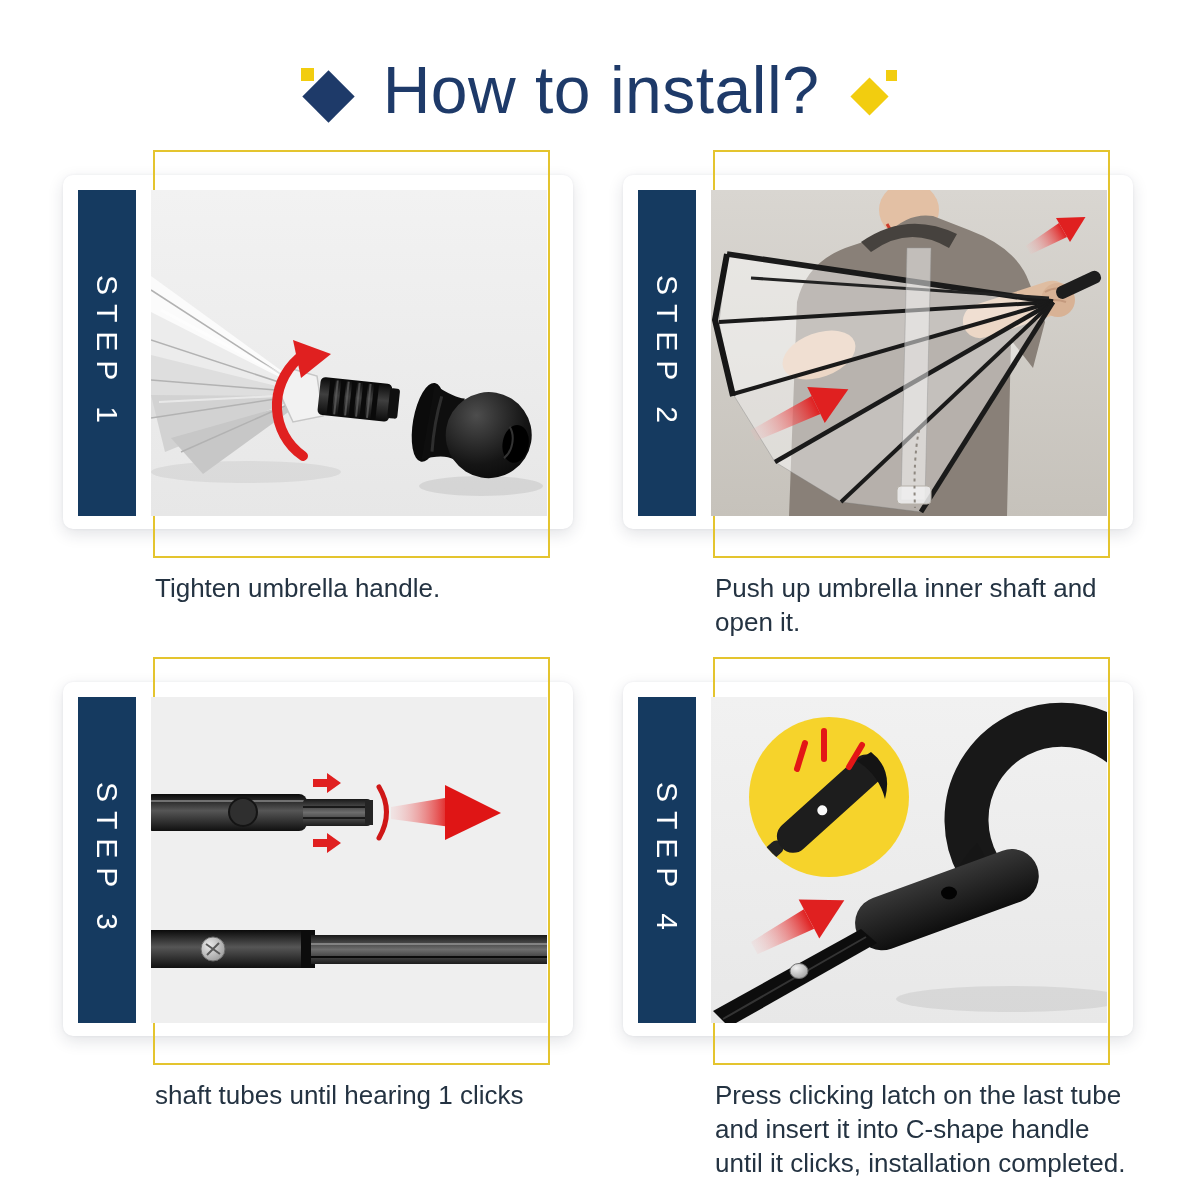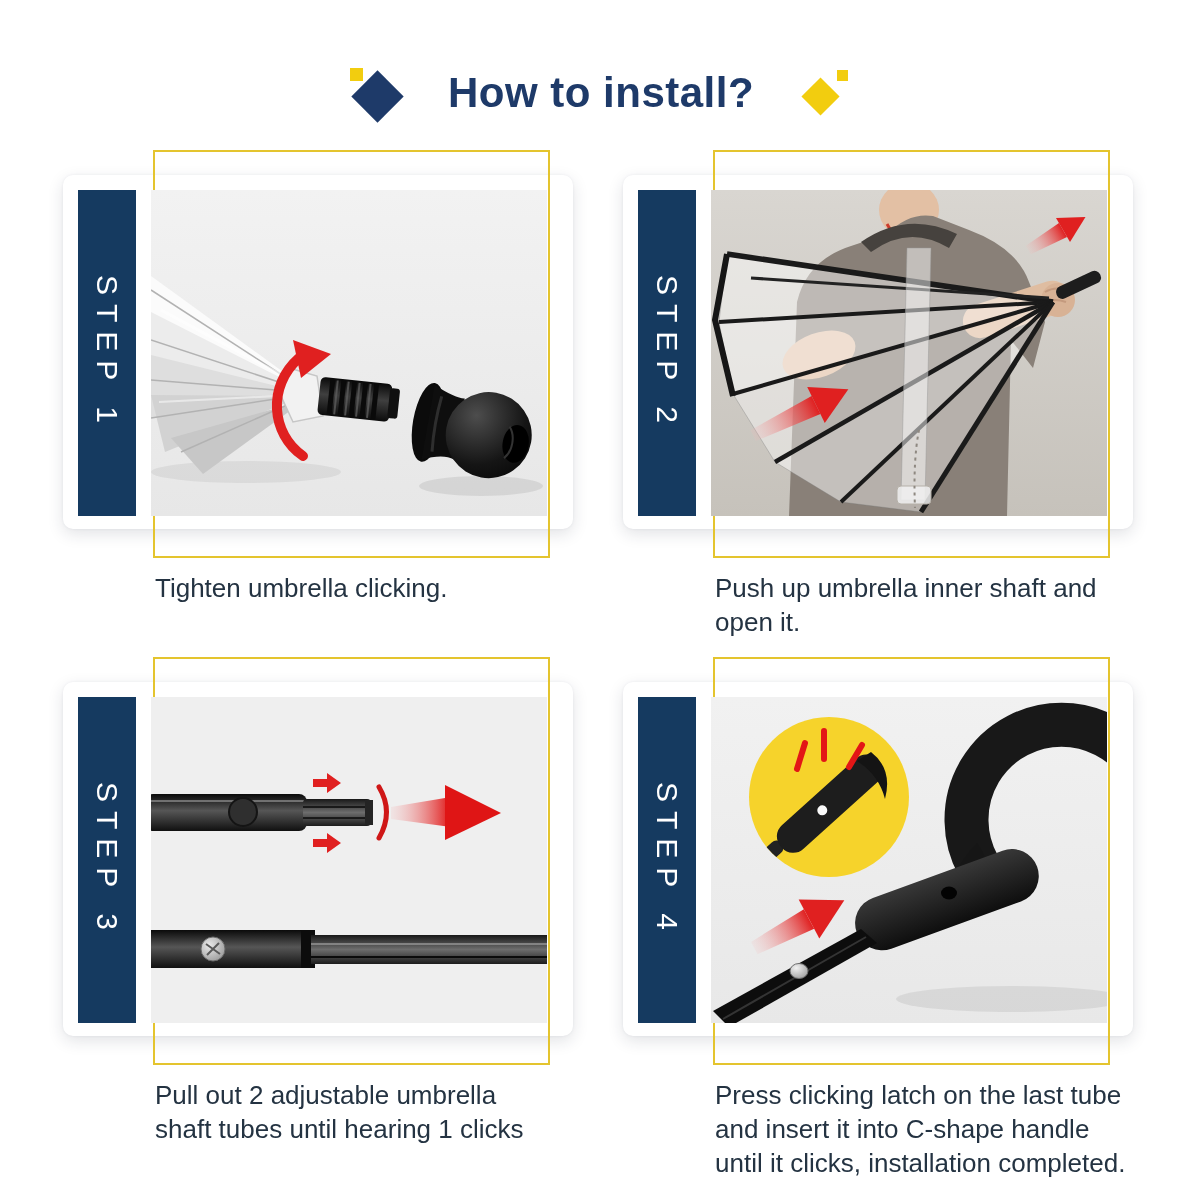--- a/index.html
+++ b/index.html
@@ -2,21 +2,21 @@
 <html style="--title-navy: #1e3a69; --banner-navy: #153a60; --frame-yellow: #e4c42e; --accent-yellow: #f2cd0f; --caption-color: #243342; --arrow-red: #e02020; --photo-bg-light: #efefef; --photo-bg-warm: #cfccc5;"><head>
 <meta charset="utf-8">
 <style>
   html,body{margin:0;padding:0;background:#fff;}
   .page{position:relative;width:1200px;height:1200px;background:#fff;overflow:hidden;
         font-family:"Liberation Sans","DejaVu Sans",sans-serif;}
 
   
   header{position:absolute;top:54px;left:0;width:1200px;display:flex;
          justify-content:center;align-items:flex-start;}
-  h1{margin:16px;font-size:42px;line-height:1.1;font-weight:bold;
+  h1{margin:0;font-size:66px;line-height:1.1;font-weight:normal;
      color:var(--title-navy);letter-spacing:.5px;}
   .decor{position:relative;width:56px;height:56px;}
   .decor-left{margin-right:26px;margin-top:14px;}
   .decor-right{margin-left:24px;margin-top:16px;}
   .sq{position:absolute;width:13px;height:13px;background:var(--accent-yellow);}
   .decor-left .sq{left:0;top:0;}
   .decor-right .sq{right:2px;top:0;width:11px;height:11px;}
   .dia{position:absolute;display:block;}
   .dia.navy{left:9px;top:10px;width:37px;height:37px;background:var(--title-navy);transform:rotate(45deg);}
   .dia.yellow{left:13px;top:13px;width:27px;height:27px;background:var(--accent-yellow);transform:rotate(45deg);}
@@ -121,21 +121,21 @@
           <path d="M357,230 A14,20 0 0 1 357,262" stroke="#333333" stroke-width="2" fill="none"></path>
           <path d="M285,212 Q282,240 285,268" stroke="#3c3c3c" stroke-width="3" fill="none" opacity="0.7"></path>
         </g>
         <g>
           <path d="M152,266 C120,244 116,196 148,168" stroke="var(--arrow-red)" stroke-width="10" fill="none" stroke-linecap="round"></path>
           <polygon points="142,150 180,164 150,188" fill="var(--arrow-red)"></polygon>
         </g>
       </svg>
     </div>
     <div class="caption">
-      <span class="cap-line">Tighten umbrella clicking.</span>
+      <span class="cap-line">Tighten umbrella handle.</span>
       <span class="cap-line"></span>
       <span class="cap-line"></span>
     </div>
   </section>
 
   <section class="step-block pos-2">
     <div class="card"></div>
     <div class="yellow-frame"></div>
     <div class="banner">
       <span class="banner-label">STEP 2</span>
@@ -259,21 +259,20 @@
           <circle cx="62" cy="252" r="12" fill="url(#p3-screw)" stroke="#6a6a6a"></circle>
           <path d="M55,247 L69,257 M56,258 L68,246" stroke="#5a5a5a" stroke-width="2"></path>
           <rect x="150" y="233" width="14" height="38" fill="#0c0c0c"></rect>
           <rect x="160" y="238" width="240" height="29" fill="url(#p3-tube2)"></rect>
           <line x1="160" y1="247" x2="400" y2="247" stroke="#9a9a9a" stroke-width="2" opacity="0.7"></line>
           <line x1="160" y1="260" x2="400" y2="260" stroke="#0b0b0b" stroke-width="2"></line>
         </g>
       </svg>
     </div>
     <div class="caption">
-      <span class="cap-line">Pull out 2 adjustable umbrella</span>
       <span class="cap-line">shaft tubes until hearing 1 clicks</span>
     </div>
   </section>
 
   <section class="step-block pos-4">
     <div class="card"></div>
     <div class="yellow-frame"></div>
     <div class="banner">
       <span class="banner-label">STEP 4</span>
     </div>

